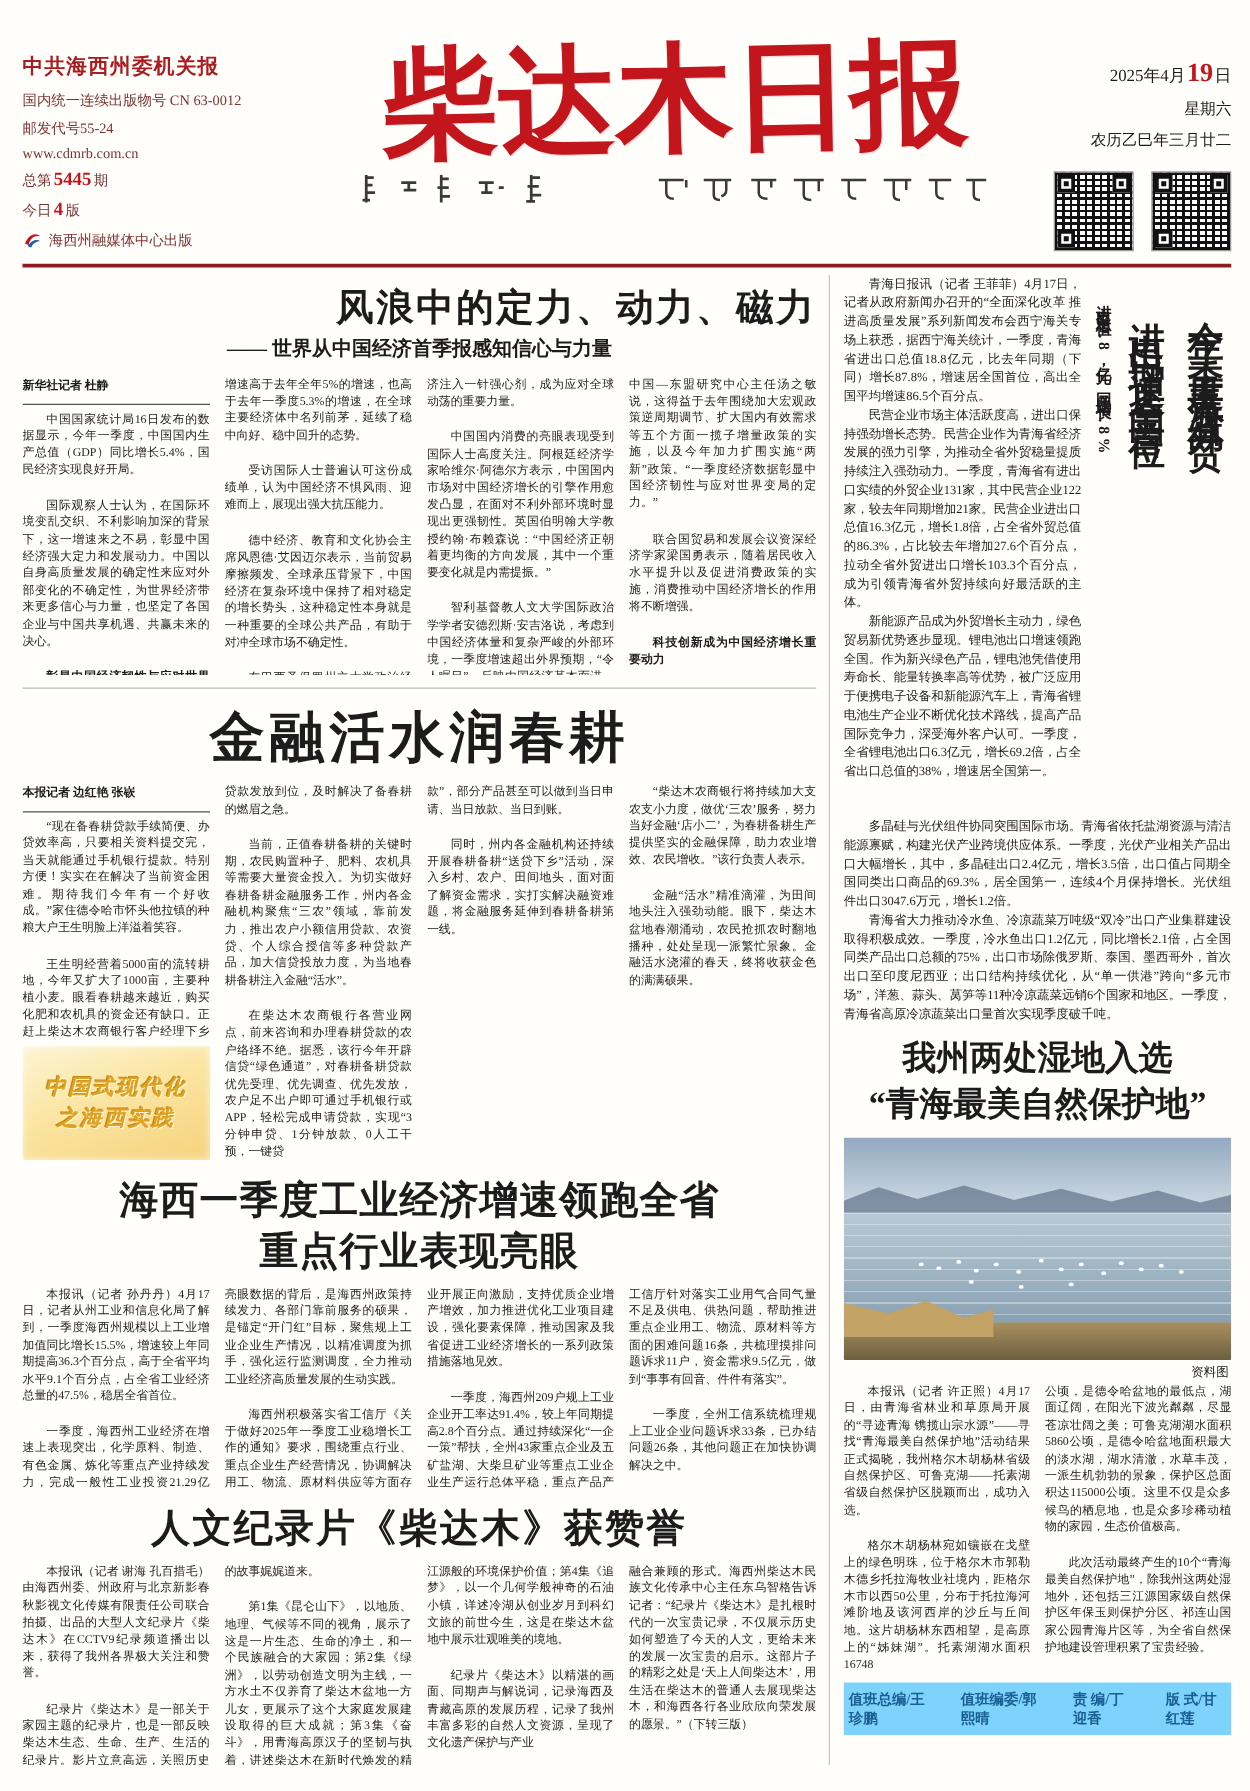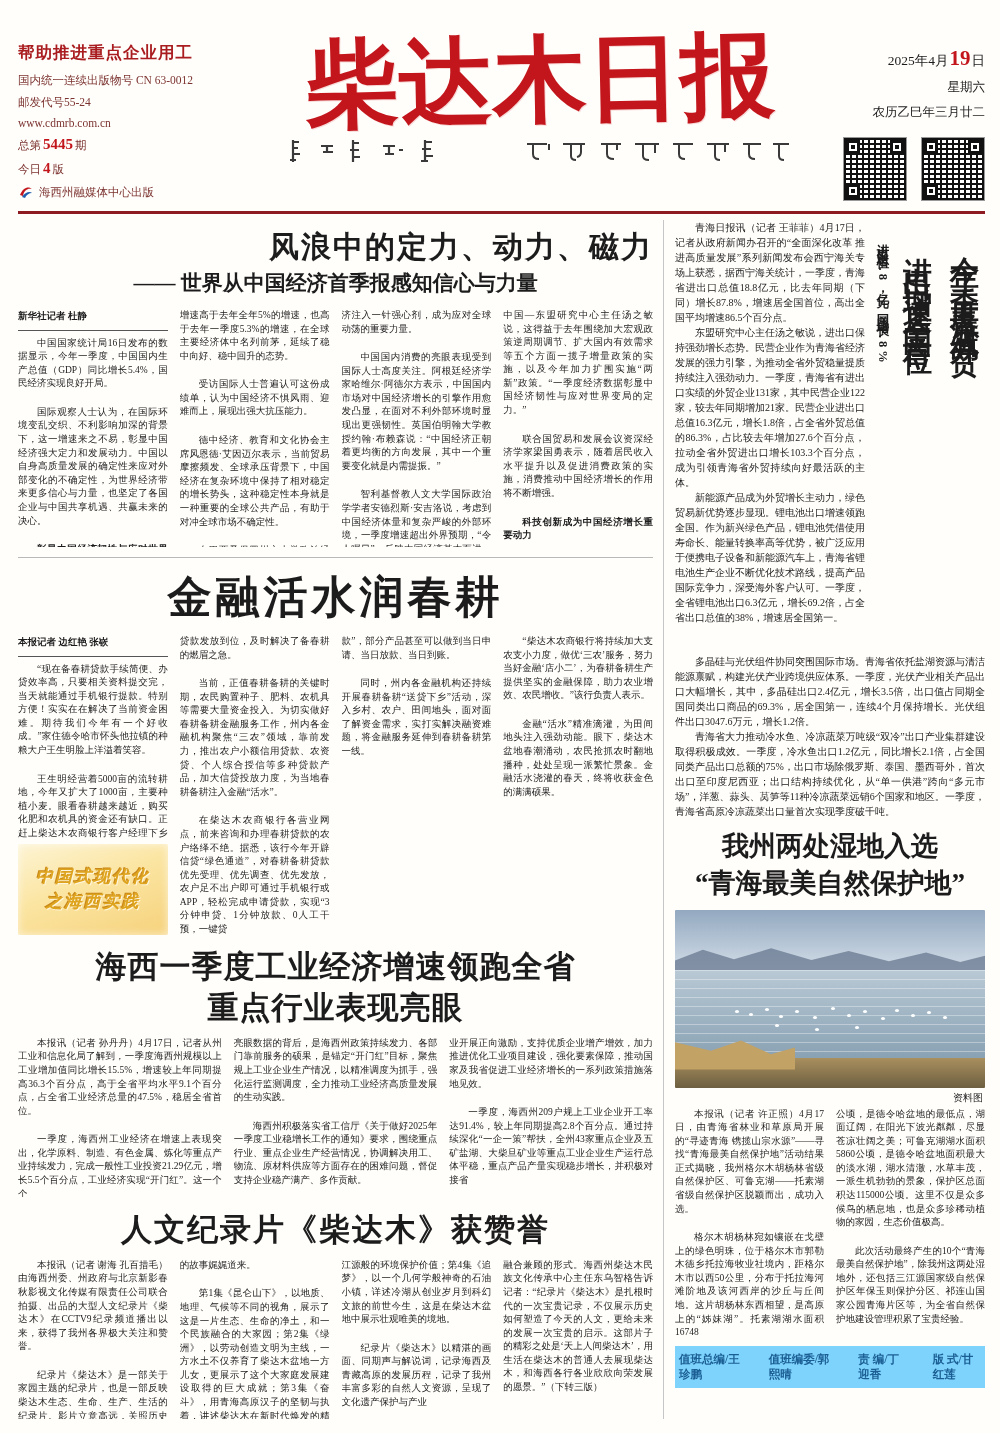--- a/index.html
+++ b/index.html
@@ -40,21 +40,21 @@
   .cols{display:flex;gap:12px;}
   .col{flex:1;min-width:0;font-size:9.5px;line-height:1.43;text-align:justify;overflow:hidden;}
   .col p{margin:0 0 15px;text-indent:2em;}
   .col p.noindent{text-indent:0;}
   .col p.bold-para{font-weight:bold;}
   .byline{font-weight:bold;text-indent:0 !important;border-bottom:1px solid #555;
           padding:1px 0 6px;margin-bottom:6px !important;}
   
   .lead-head{text-align:center;padding:10px 0 2px;}
   .lead-headline{font-size:30px;font-weight:700;letter-spacing:2px;line-height:1.1;text-align:right;}
-  .lead-subhead{font-size:21px;font-weight:bold;margin-top:6px;}
+  .lead-subhead{font-size:16px;font-weight:bold;margin-top:6px;}
   .lead-cols{height:238px;margin-top:10px;}
   
   .section-rule{border-top:1px solid #b9b9b9;margin-top:10px;}
   .fin-head{text-align:center;font-size:44px;font-weight:900;letter-spacing:4px;padding:10px 0 8px;}
   .fin-cols{height:300px;}
   .fin-col0{display:flex;flex-direction:column;}
   .fin-text{flex:1;overflow:hidden;}
   .banner{height:91px;flex:none;margin-top:5px;border-radius:2px;
           background:linear-gradient(160deg,#fdf4d4 0%,#fbe5a2 45%,#f6d27c 100%);
           display:flex;flex-direction:column;align-items:center;justify-content:center;gap:1px;
@@ -103,21 +103,21 @@
       display:flex;gap:26px;justify-content:center;align-items:center;padding:6px 4px;}
   svg{display:block;}
 </style>
 </head>
 <body>
 
 <div class="page">
 
   <div class="header">
     <div class="header-left">
-      <div class="hl-agency">帮助推进重点企业用工</div>
+      <div class="hl-agency">中共海西州委机关报</div>
       <div class="hl-line">国内统一连续出版物号 CN 63-0012</div>
       <div class="hl-line">邮发代号55-24</div>
       <div class="hl-line">www.cdmrb.com.cn</div>
       <div class="hl-line"><span>总第</span><span class="hl-num">5445</span><span>期</span></div>
       <div class="hl-line"><span>今日</span><span class="hl-num">4</span><span>版</span></div>
       <div class="hl-publisher">
         <span>
           <svg width="16" height="16" viewBox="0 0 16 16">
             <path d="M2 11 C5 3,11 2,14 5 C10 4,6 6,5 12 Z" fill="#c3161c"></path>
             <path d="M4 13 C7 8,12 7,14 9 C11 9,8 11,7 14 Z" fill="#1f5fae"></path>
@@ -249,20 +249,24 @@
           <p>一季度，海西州工业经济在增速上表现突出，化学原料、制造、有色金属、炼化等重点产业持续发力，完成一般性工业投资21.29亿元，增长5.5个百分点，工业经济实现“开门红”。这一个个</p>
         </div>
         <div class="col">
           <p class="noindent">亮眼数据的背后，是海西州政策持续发力、各部门靠前服务的硕果，是锚定“开门红”目标，聚焦规上工业企业生产情况，以精准调度为抓手，强化运行监测调度，全力推动工业经济高质量发展的生动实践。</p>
           <p>海西州积极落实省工信厅《关于做好2025年一季度工业稳增长工作的通知》要求，围绕重点行业、重点企业生产经营情况，协调解决用工、物流、原材料供应等方面存在的困难问题，督促支持企业稳产满产、多作贡献。</p>
         </div>
         <div class="col">
           <p class="noindent">业开展正向激励，支持优质企业增产增效，加力推进优化工业项目建设，强化要素保障，推动国家及我省促进工业经济增长的一系列政策措施落地见效。</p>
           <p>一季度，海西州209户规上工业企业开工率达91.4%，较上年同期提高2.8个百分点。通过持续深化“一企一策”帮扶，全州43家重点企业及五矿盐湖、大柴旦矿业等重点工业企业生产运行总体平稳，重点产品产量实现稳步增长，并积极对接省</p>
         </div>
+        <div class="col">
+          <p class="noindent">工信厅针对落实工业用气合同气量不足及供电、供热问题，帮助推进重点企业用工、物流、原材料等方面的困难问题16条，共梳理摸排问题诉求11户，资金需求9.5亿元，做到“事事有回音、件件有落实”。</p>
+          <p>一季度，全州工信系统梳理规上工业企业问题诉求33条，已办结问题26条，其他问题正在加快协调解决之中。</p>
+        </div>
       </div>
 
       <div class="doc-head">人文纪录片《柴达木》获赞誉</div>
       <div class="cols doc-cols">
         <div class="col">
           <p>本报讯（记者 谢海 孔百措毛）由海西州委、州政府与北京新影春秋影视文化传媒有限责任公司联合拍摄、出品的大型人文纪录片《柴达木》在CCTV9纪录频道播出以来，获得了我州各界极大关注和赞誉。</p>
           <p>纪录片《柴达木》是一部关于家园主题的纪录片，也是一部反映柴达木生态、生命、生产、生活的纪录片。影片立意高远，关照历史纵深，将柴达木盆地人与自然和谐共生</p>
         </div>
         <div class="col">
           <p class="noindent">的故事娓娓道来。</p>
@@ -276,21 +280,21 @@
           <p class="noindent">融合兼顾的形式。海西州柴达木民族文化传承中心主任东乌智格告诉记者：“纪录片《柴达木》是扎根时代的一次宝贵记录，不仅展示历史如何塑造了今天的人文，更给未来的发展一次宝贵的启示。这部片子的精彩之处是‘天上人间柴达木’，用生活在柴达木的普通人去展现柴达木，和海西各行各业欣欣向荣发展的愿景。”（下转三版）</p>
         </div>
       </div>
     </div>
 
     <div class="right-region">
 
       <div class="trade-top">
         <div class="trade-text">
           <p>青海日报讯（记者 王菲菲）4月17日，记者从政府新闻办召开的“全面深化改革 推进高质量发展”系列新闻发布会西宁海关专场上获悉，据西宁海关统计，一季度，青海省进出口总值18.8亿元，比去年同期（下同）增长87.8%，增速居全国首位，高出全国平均增速86.5个百分点。</p>
-          <p>东盟研究中心主任汤之敏说，进出口保持强劲增长态势。民营企业作为青海省经济发展的强力引擎，为推动全省外贸稳量提质持续注入强劲动力。一季度，青海省有进出口实绩的外贸企业131家，其中民营企业122家，较去年同期增加21家。民营企业进出口总值16.3亿元，增长1.8倍，占全省外贸总值的86.3%，占比较去年增加27.6个百分点，拉动全省外贸进出口增长103.3个百分点，成为引领青海省外贸持续向好最活跃的主体。</p>
+          <p>民营企业市场主体活跃度高，进出口保持强劲增长态势。民营企业作为青海省经济发展的强力引擎，为推动全省外贸稳量提质持续注入强劲动力。一季度，青海省有进出口实绩的外贸企业131家，其中民营企业122家，较去年同期增加21家。民营企业进出口总值16.3亿元，增长1.8倍，占全省外贸总值的86.3%，占比较去年增加27.6个百分点，拉动全省外贸进出口增长103.3个百分点，成为引领青海省外贸持续向好最活跃的主体。</p>
           <p>新能源产品成为外贸增长主动力，绿色贸易新优势逐步显现。锂电池出口增速领跑全国。作为新兴绿色产品，锂电池凭借使用寿命长、能量转换率高等优势，被广泛应用于便携电子设备和新能源汽车上，青海省锂电池生产企业不断优化技术路线，提高产品国际竞争力，深受海外客户认可。一季度，全省锂电池出口6.3亿元，增长69.2倍，占全省出口总值的38%，增速居全国第一。</p>
         </div>
         <div class="vert-wrap">
           <div class="vert-small">进出口总值18.8亿元，同比增长87.8%</div>
           <div class="vert-big">进出口增速居全国首位</div>
           <div class="vert-big">今年一季度青海省外贸</div>
         </div>
       </div>
       <div class="trade-wide">
         <p>多晶硅与光伏组件协同突围国际市场。青海省依托盐湖资源与清洁能源禀赋，构建光伏产业跨境供应体系。一季度，光伏产业相关产品出口大幅增长，其中，多晶硅出口2.4亿元，增长3.5倍，出口值占同期全国同类出口商品的69.3%，居全国第一，连续4个月保持增长。光伏组件出口3047.6万元，增长1.2倍。</p>

